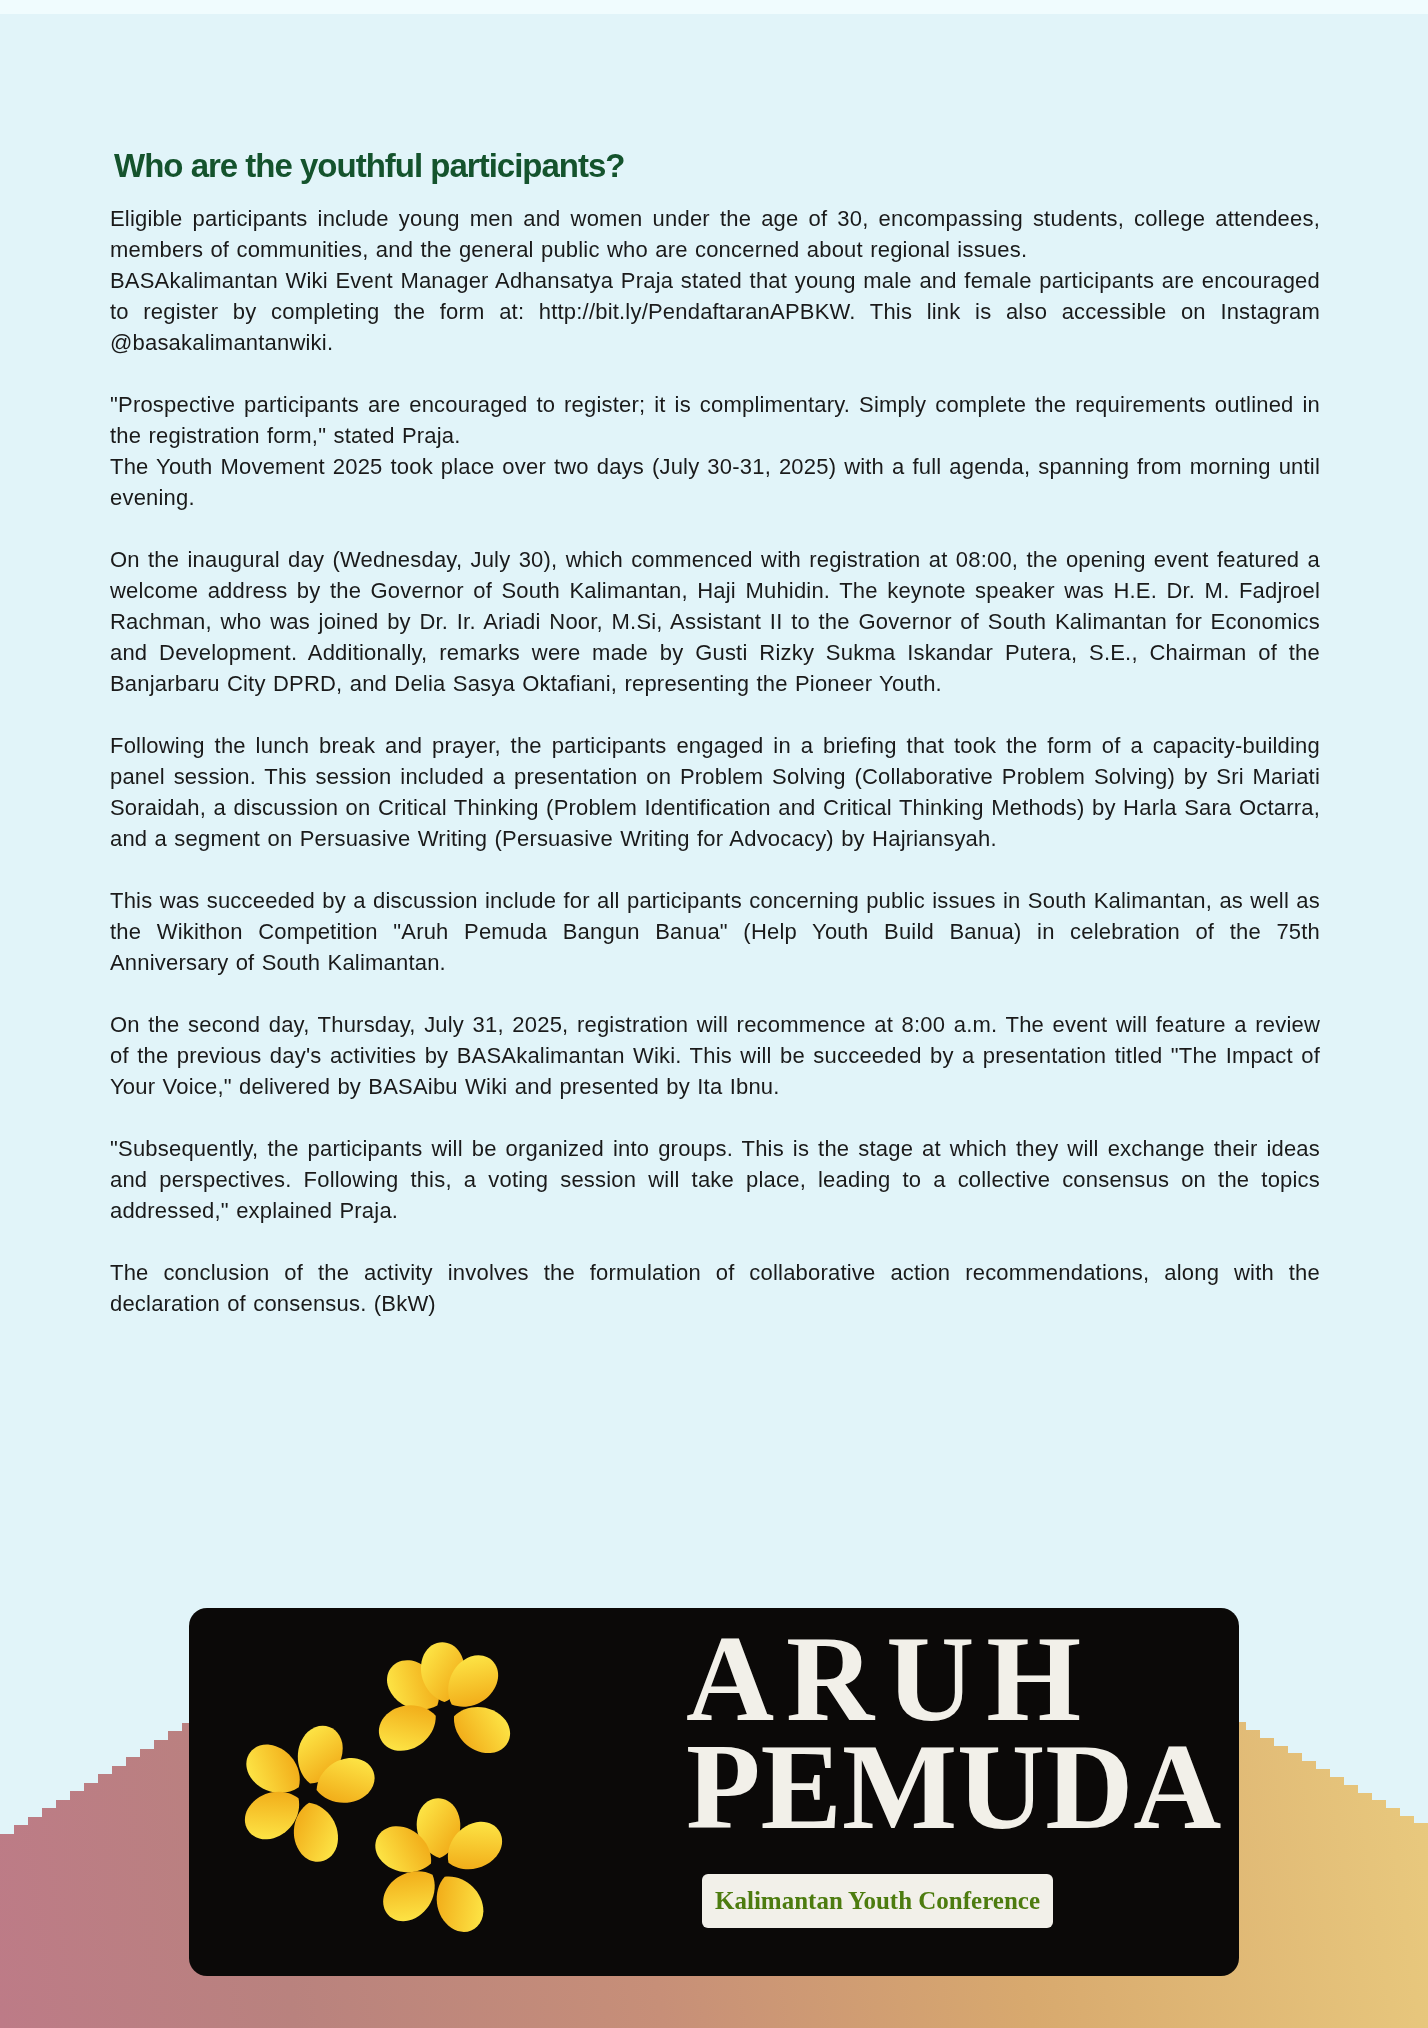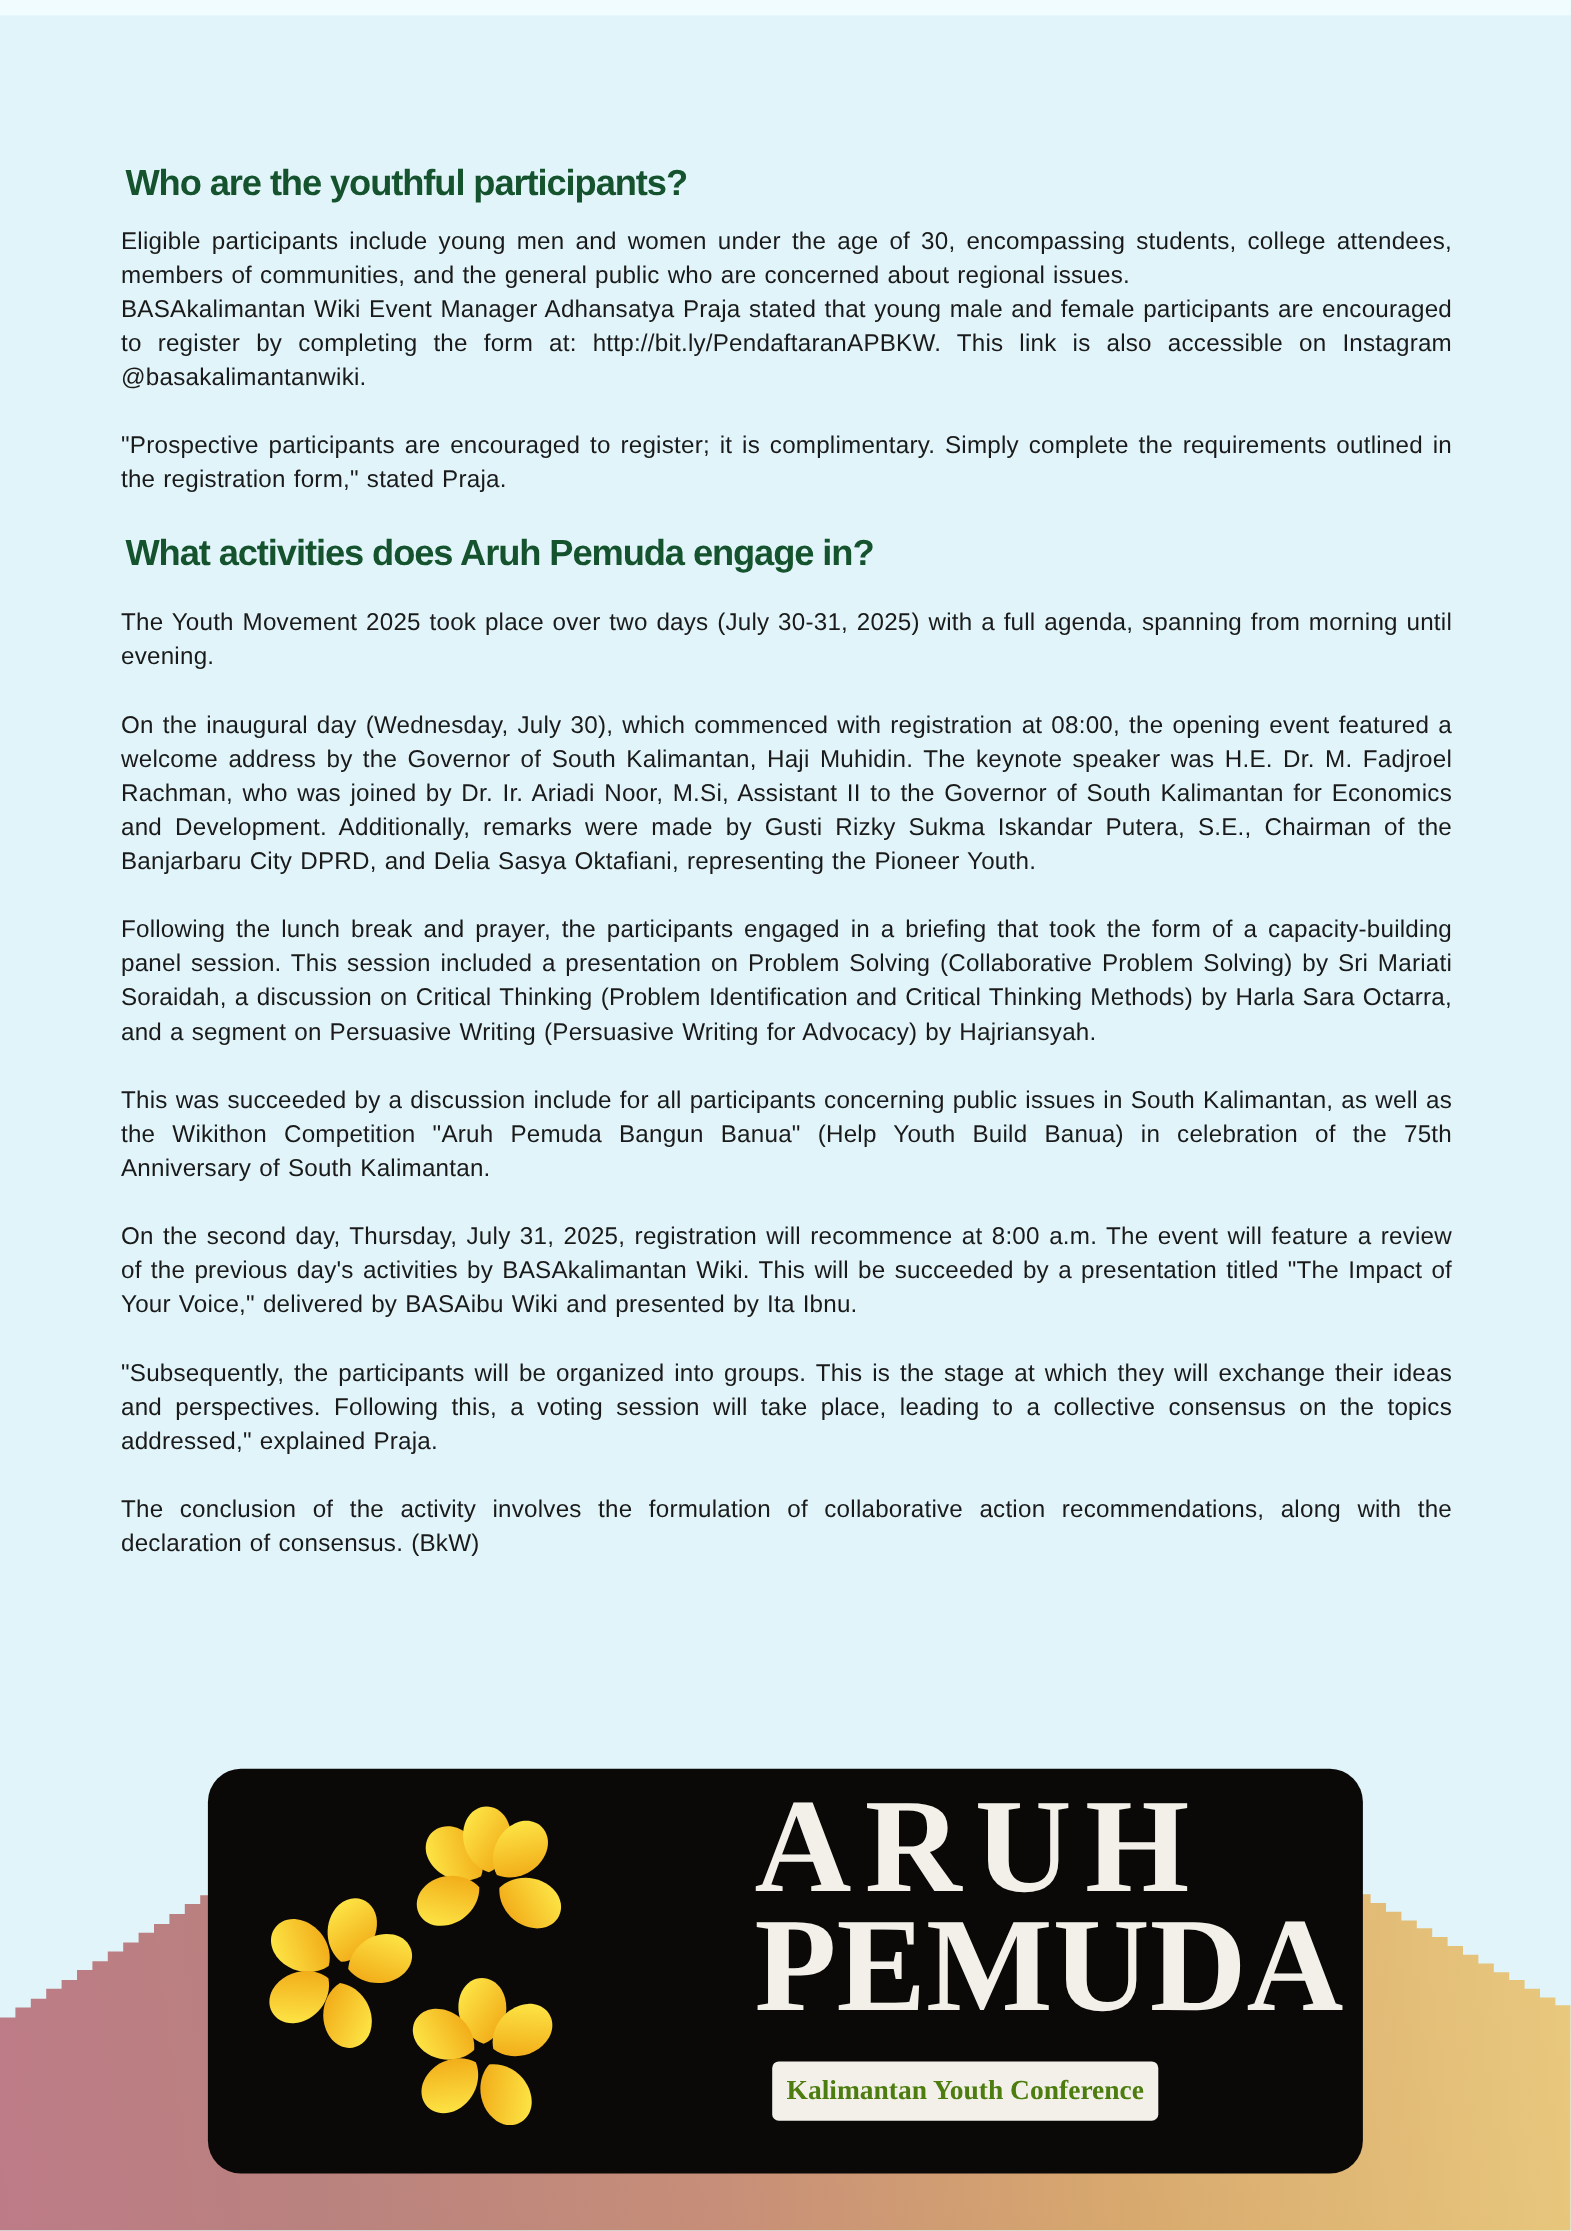--- a/index.html
+++ b/index.html
@@ -55,21 +55,21 @@
       1316px 69px,1330px 69px,1330px 77px,1344px 77px,1344px 85px,1358px 85px,
       1358px 93px,1372px 93px,1372px 100px,1386px 100px,1386px 108px,1400px 108px,
       1400px 116px,1414px 116px,1414px 123px,1428px 123px,
       1428px 328px,0px 328px
     );
   }
   
   .logo-box {
     position:absolute; left:189px; top:1608px; width:1050px; height:368px;
     background:#0b0908;
-    border-radius:30px;
+    border-radius:18px;
   }
   .petals-svg {
     position:absolute; left:40px; top:30px;
     overflow:visible;
   }
   .logo-title {
     position:absolute; left:497px;
     font-family:"Liberation Serif", serif;
     font-weight:bold;
     font-size:122px;
@@ -109,21 +109,20 @@
 <body>
 
 <div class="top-strip"></div>
 
 <div class="content">
   <h1 class="first">Who are the youthful participants?</h1>
   <p>Eligible participants include young men and women under the age of 30, encompassing students, college attendees, members of communities, and the general public who are concerned about regional issues.</p>
   <p>BASAkalimantan Wiki Event Manager Adhansatya Praja stated that young male and female participants are encouraged to register by completing the form at: http://bit.ly/PendaftaranAPBKW. This link is also accessible on Instagram @basakalimantanwiki.</p>
   <p class="gap">"Prospective participants are encouraged to register; it is complimentary. Simply complete the requirements outlined in the registration form," stated Praja.</p>
 
-  <h1 class="second">What activities does Aruh Pemuda engage in?</h1>
   <p>The Youth Movement 2025 took place over two days (July 30-31, 2025) with a full agenda, spanning from morning until evening.</p>
   <p class="gap">On the inaugural day (Wednesday, July 30), which commenced with registration at 08:00, the opening event featured a welcome address by the Governor of South Kalimantan, Haji Muhidin. The keynote speaker was H.E. Dr. M. Fadjroel Rachman, who was joined by Dr. Ir. Ariadi Noor, M.Si, Assistant II to the Governor of South Kalimantan for Economics and Development. Additionally, remarks were made by Gusti Rizky Sukma Iskandar Putera, S.E., Chairman of the Banjarbaru City DPRD, and Delia Sasya Oktafiani, representing the Pioneer Youth.</p>
   <p class="gap">Following the lunch break and prayer, the participants engaged in a briefing that took the form of a capacity-building panel session. This session included a presentation on Problem Solving (Collaborative Problem Solving) by Sri Mariati Soraidah, a discussion on Critical Thinking (Problem Identification and Critical Thinking Methods) by Harla Sara Octarra, and a segment on Persuasive Writing (Persuasive Writing for Advocacy) by Hajriansyah.</p>
   <p class="gap">This was succeeded by a discussion include for all participants concerning public issues in South Kalimantan, as well as the Wikithon Competition "Aruh Pemuda Bangun Banua" (Help Youth Build Banua) in celebration of the 75th Anniversary of South Kalimantan.</p>
   <p class="gap">On the second day, Thursday, July 31, 2025, registration will recommence at 8:00 a.m. The event will feature a review of the previous day's activities by BASAkalimantan Wiki. This will be succeeded by a presentation titled "The Impact of Your Voice," delivered by BASAibu Wiki and presented by Ita Ibnu.</p>
   <p class="gap">"Subsequently, the participants will be organized into groups. This is the stage at which they will exchange their ideas and perspectives. Following this, a voting session will take place, leading to a collective consensus on the topics addressed," explained Praja.</p>
   <p class="gap">The conclusion of the activity involves the formulation of collaborative action recommendations, along with the declaration of consensus. (BkW)</p>
 </div>
 
 <div class="hill"></div>

